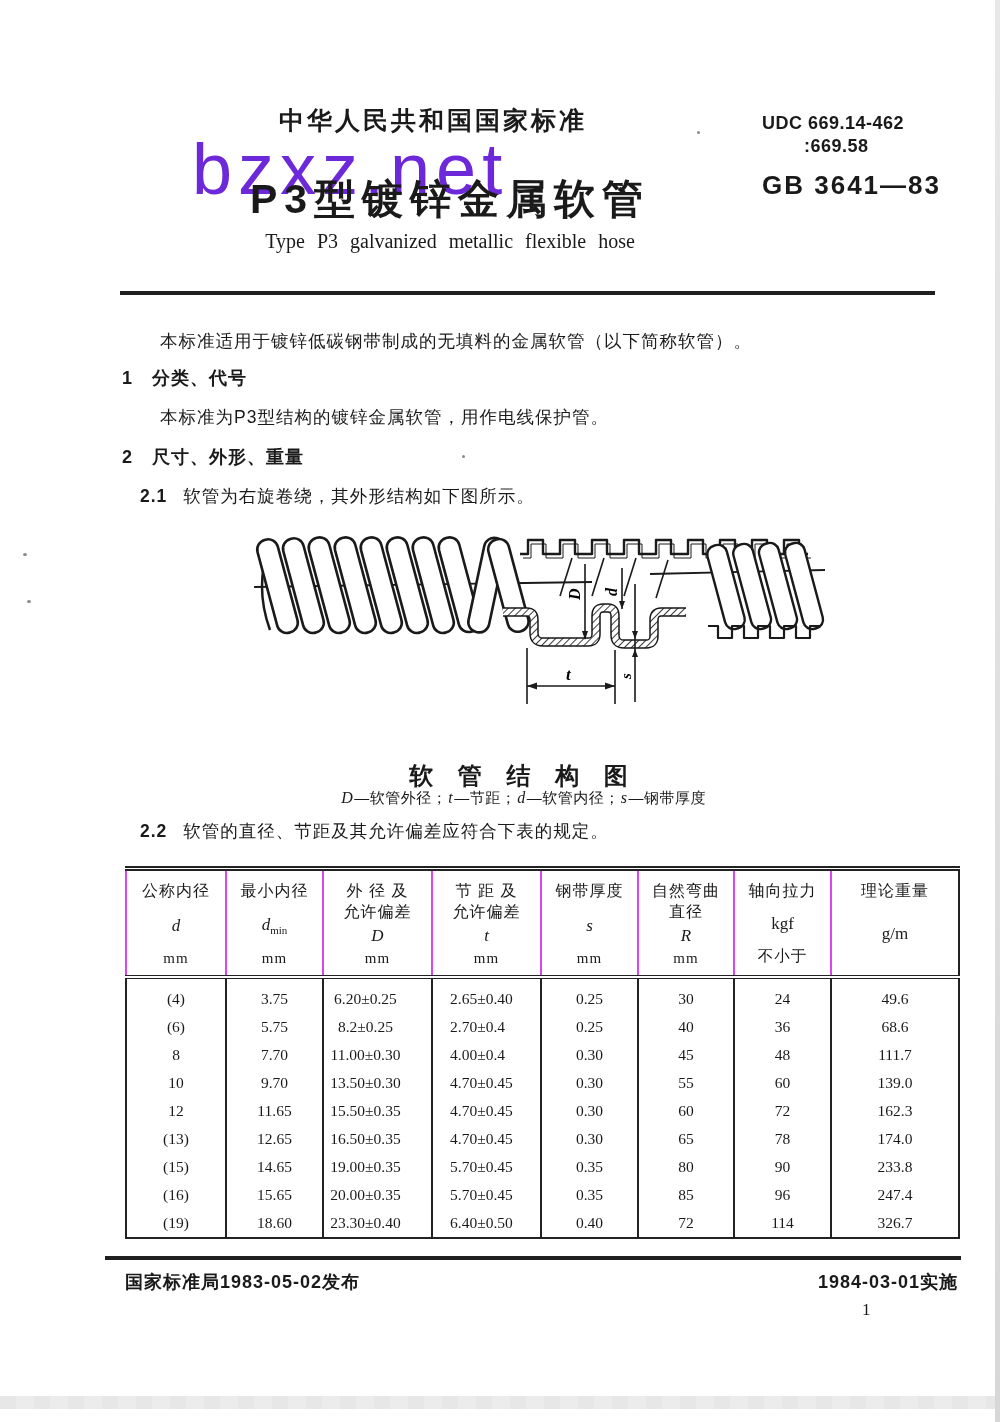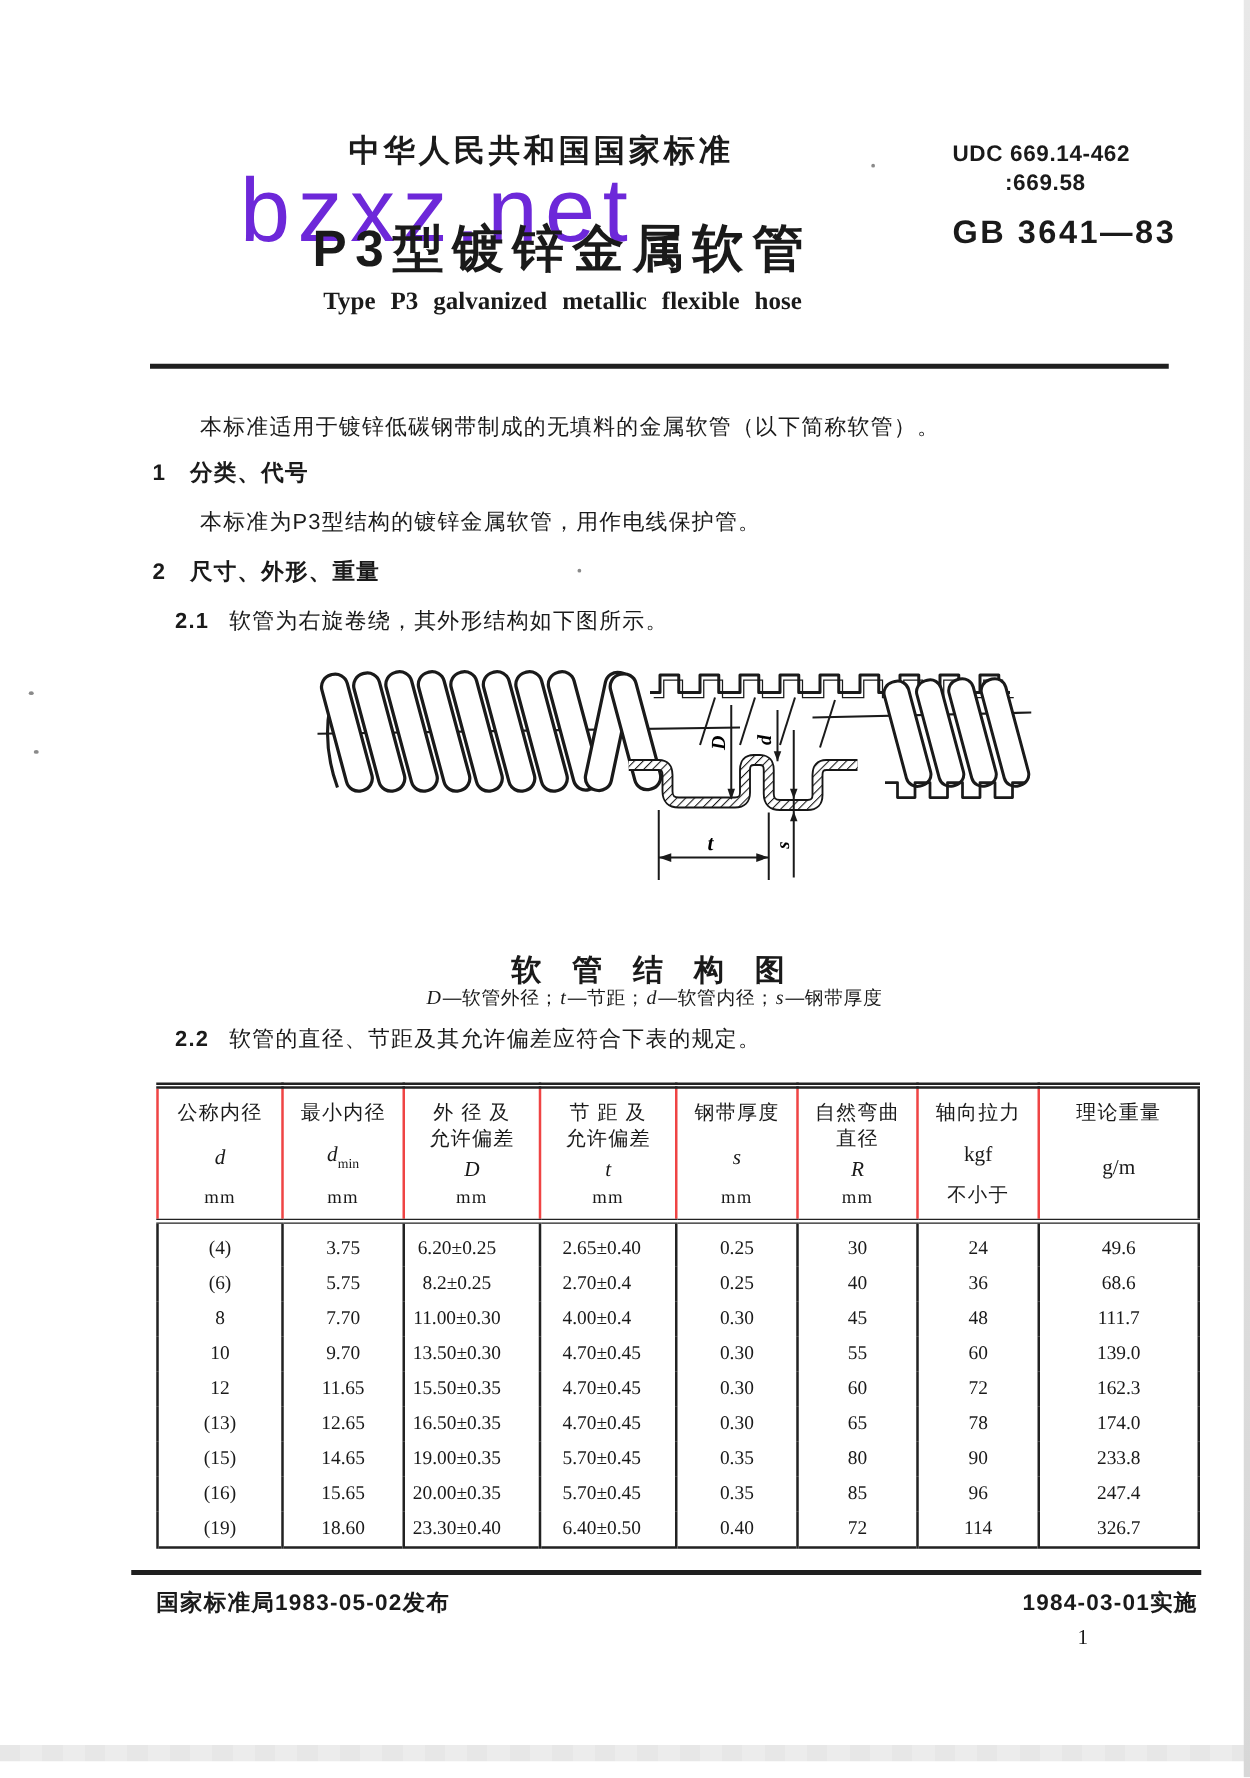--- a/index.html
+++ b/index.html
@@ -8,21 +8,21 @@
   .abs{position:absolute;}
   .sym{font-family:"Liberation Serif",serif;font-style:italic;}
   .watermark{left:192px;top:128px;font-size:72px;font-weight:400;color:#6d28d9;
              letter-spacing:6px;z-index:0;font-family:"Liberation Sans",sans-serif;}
   .layer{position:absolute;left:0;top:0;width:100%;height:100%;z-index:1;}
   .org-title{left:268px;top:104px;width:330px;text-align:center;font-size:25px;font-weight:700;letter-spacing:3px;}
   .udc{left:762px;top:112px;font-weight:700;font-size:18px;letter-spacing:0.5px;line-height:23px;}
   .udc-2{margin-left:42px;}
   .gb-no{left:762px;top:170px;font-weight:700;font-size:26px;letter-spacing:2px;}
   .doc-title{left:150px;top:172px;width:600px;text-align:center;font-size:41px;font-weight:700;letter-spacing:7px;}
-  .doc-title-en{left:120px;top:230px;width:660px;text-align:center;font-size:20px;font-weight:700;
+  .doc-title-en{left:120px;top:230px;width:660px;text-align:center;font-size:20px;font-weight:400;
                 font-family:"Liberation Serif",serif;word-spacing:7px;}
   .rule-top{left:120px;top:291px;width:815px;height:4px;background:#1f1f1f;}
   .rule-bottom{left:105px;top:1256px;width:856px;height:4px;background:#1f1f1f;}
   .para{font-size:17.5px;letter-spacing:1px;}
   .intro{left:160px;top:329px;}
   .sec-head{font-size:18px;font-weight:700;letter-spacing:1px;}
   .sec-no{display:inline-block;min-width:30px;}
   .sec1{left:122px;top:366px;}
   .sec1-para{left:160px;top:405px;}
   .sec2{left:122px;top:445px;}
@@ -30,21 +30,21 @@
   .c22{left:140px;top:819px;}
   .clause-no{font-weight:700;margin-right:16px;}
   .figure{left:240px;top:508px;}
   .fig-caption{left:323px;top:760px;width:400px;text-align:center;font-size:24px;font-weight:600;letter-spacing:9px;}
   .fig-legend{left:223px;top:789px;width:600px;text-align:center;font-size:15px;letter-spacing:0.5px;}
   .fig-legend .sym{font-size:16px;padding:0 1px;}
   
   .spec-table{left:125px;top:866px;}
   table{border-collapse:collapse;table-layout:fixed;width:833px;}
   table{border:2px solid #222;border-top:5px double #222;}
-  th{border-left:2px solid #ef4444;border-bottom:4px double #222;vertical-align:top;padding:0;height:104px;font-weight:400;}
+  th{border-left:2px solid #d946ef;border-bottom:4px double #222;vertical-align:top;padding:0;height:104px;font-weight:400;}
   td{border-left:2px solid #222;height:28px;text-align:center;
      font-family:"Liberation Serif",serif;font-size:15.5px;padding:0;}
   td.c2{text-align:center;padding-right:24px;font-family:Liberation Serif, serif;}
   td.c3{text-align:left;padding-left:17px;}
   tbody tr:first-child td{padding-top:6px;}
   .hc{display:flex;flex-direction:column;justify-content:space-between;height:100%;box-sizing:border-box;
       padding:9px 2px 8px 2px;text-align:center;}
   .hc-top{font-size:16px;letter-spacing:1px;line-height:21px;}
   .hc-sym{font-family:"Liberation Serif",serif;font-style:italic;font-size:17px;}
   .hc-sym .upright{font-style:normal;}

